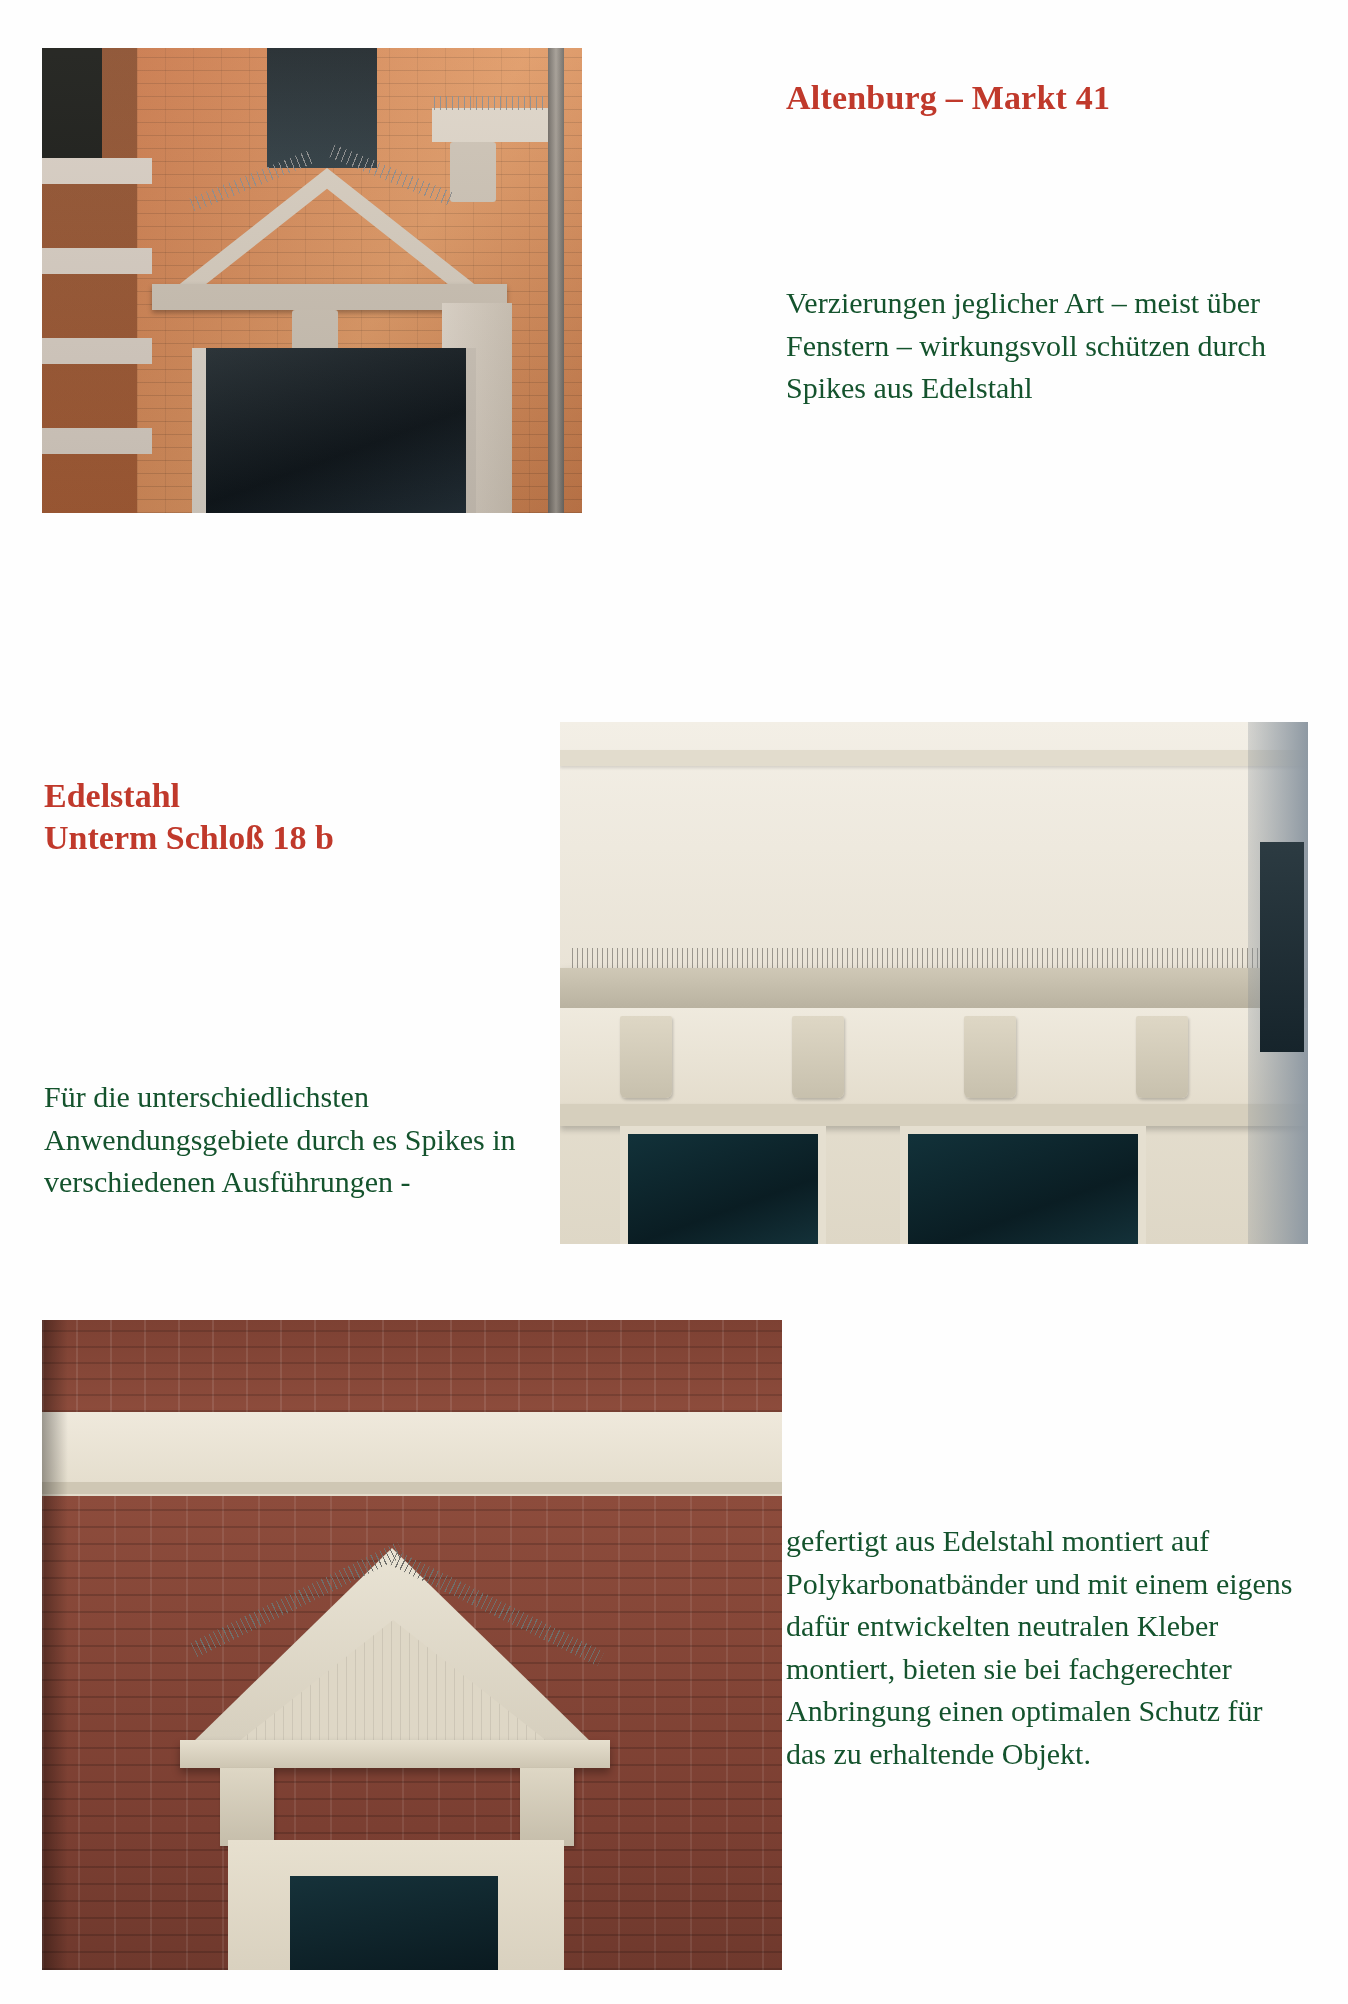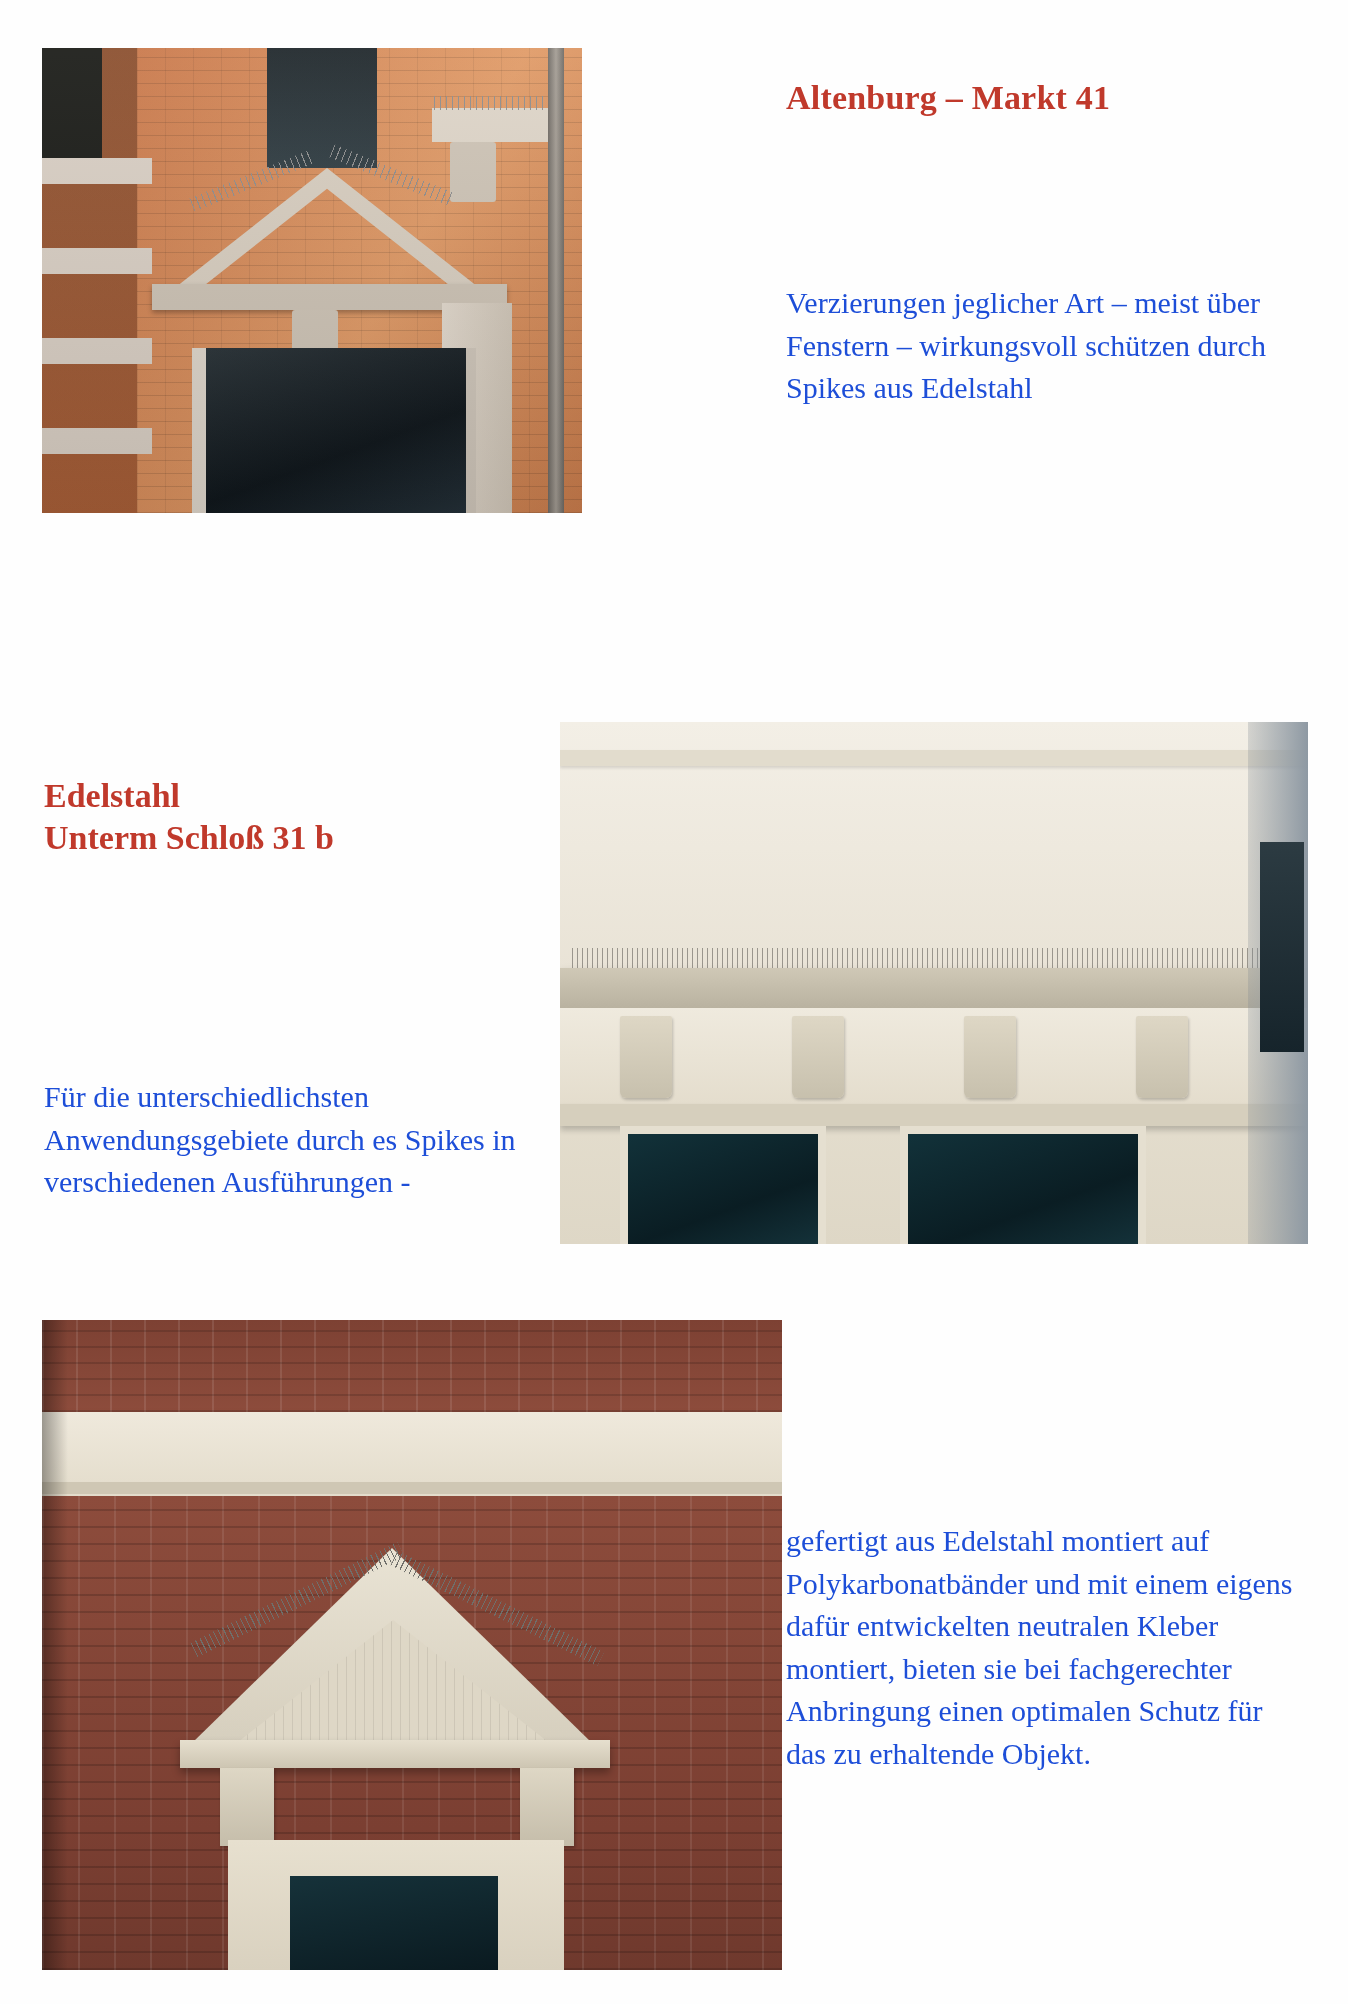--- a/index.html
+++ b/index.html
@@ -39,21 +39,21 @@
     position: absolute;
     color: #c0392b;
     font-weight: bold;
     font-family: "Liberation Serif", serif;
     line-height: 1.25;
   }
 
   .bodytext {
     position: absolute;
     font-family: "Liberation Serif", serif;
-    color: #1d4ed8;
+    color: #14532d;
     line-height: 1.42;
   }
 
   
   #photo1 {
     left: 42px;
     top: 48px;
     width: 540px;
     height: 465px;
     background: linear-gradient(100deg,#7d4a2e 0%, #8d5132 22%, #c8784a 45%, #d98b55 70%, #c07games 100%);
@@ -353,21 +353,21 @@
     <div class="console2" style="left:576px"></div>
     <div class="ledge"></div>
     <div class="win" style="left:60px;width:190px;"></div>
     <div class="win" style="left:340px;width:230px;"></div>
     <div class="rightedge"></div>
     <div class="rightwin"></div>
   </div>
 
   <h1 class="heading" id="h-schloss">
     <span>Edelstahl</span><br>
-    <span>Unterm Schloß 31 b</span>
+    <span>Unterm Schloß 18 b</span>
   </h1>
 
   <p class="bodytext" id="t-schloss">Für die unterschiedlichsten Anwendungsgebiete durch es Spikes in verschiedenen Ausführungen -</p>
 
   <div class="photo" id="photo3">
     <div class="bricktop"></div>
     <div class="cream"></div>
     <div class="creamline"></div>
     <div class="brickmain"></div>
     <div class="gable"></div>

